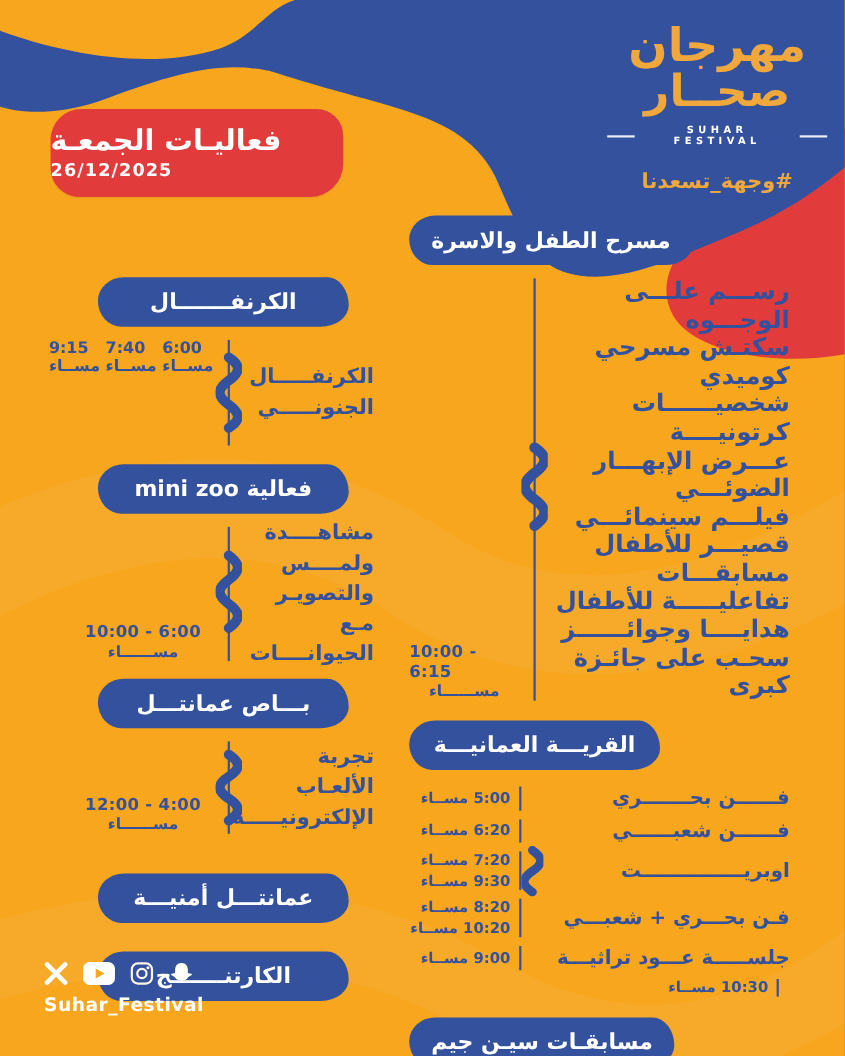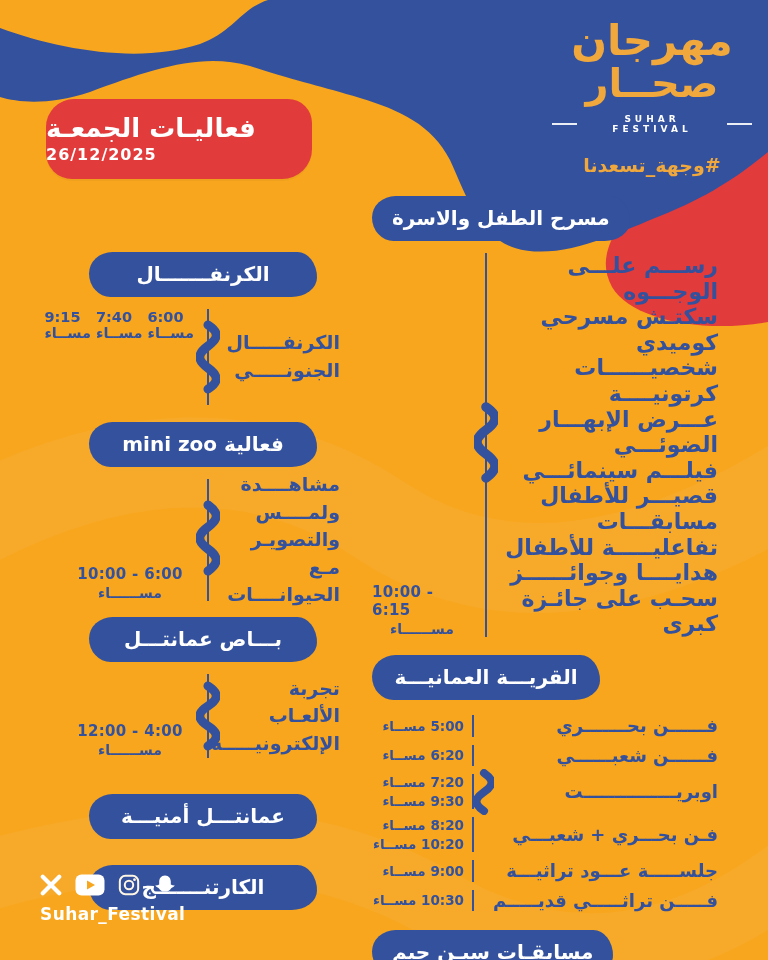--- a/index.html
+++ b/index.html
@@ -178,21 +178,20 @@
         </span>
       </div>
       <div class="vrow">
         <span class="ev">جلســـــة عـــود تراثيـــة</span>
         <span class="vdiv"></span>
         <span class="vtimes">
             <span class="time-line">9:00 مســاء</span>
           </span>
       </div>
       <div class="vrow">
-        <span class="ev">فـــــن تراثـــــي قديـــــم</span>
         <span class="vdiv"></span>
         <span class="vtimes">
             <span class="time-line">10:30 مســاء</span>
           </span>
       </div>
     </div>
 
     <div class="pill-wrap"><div class="pill">مسابقـات سيـن جيم</div></div>
     <div class="sched sj-sched">
       <div class="events">شاشـــة مسابقـــة سيـــن جيم</div>

